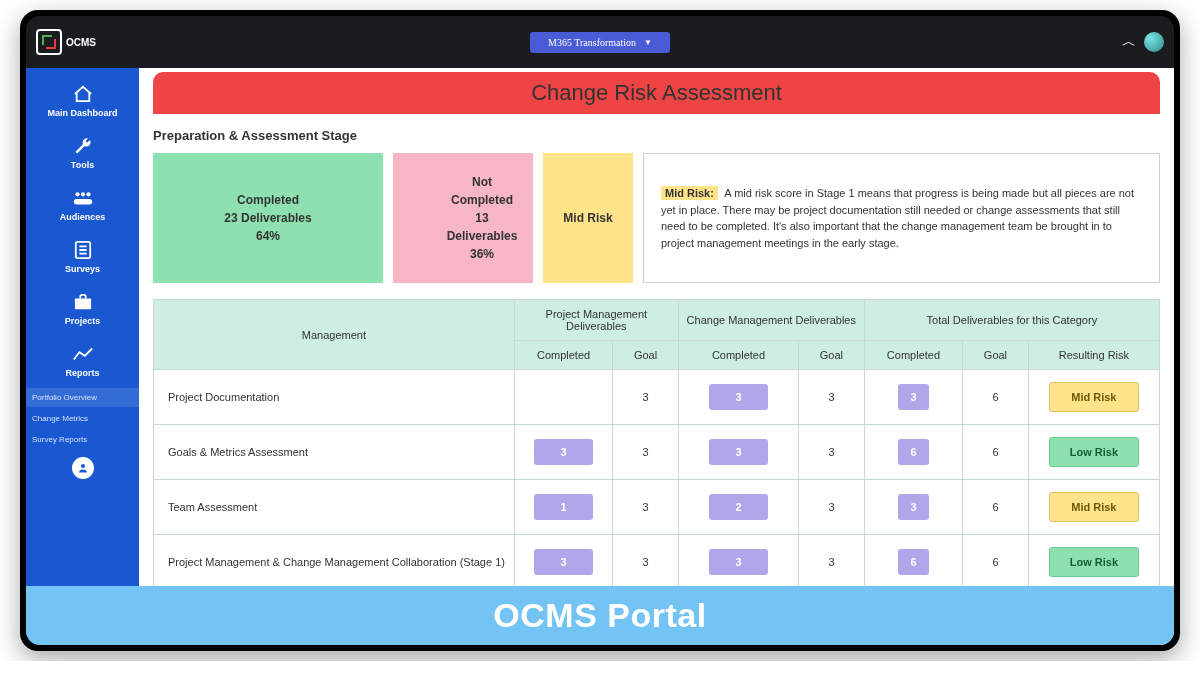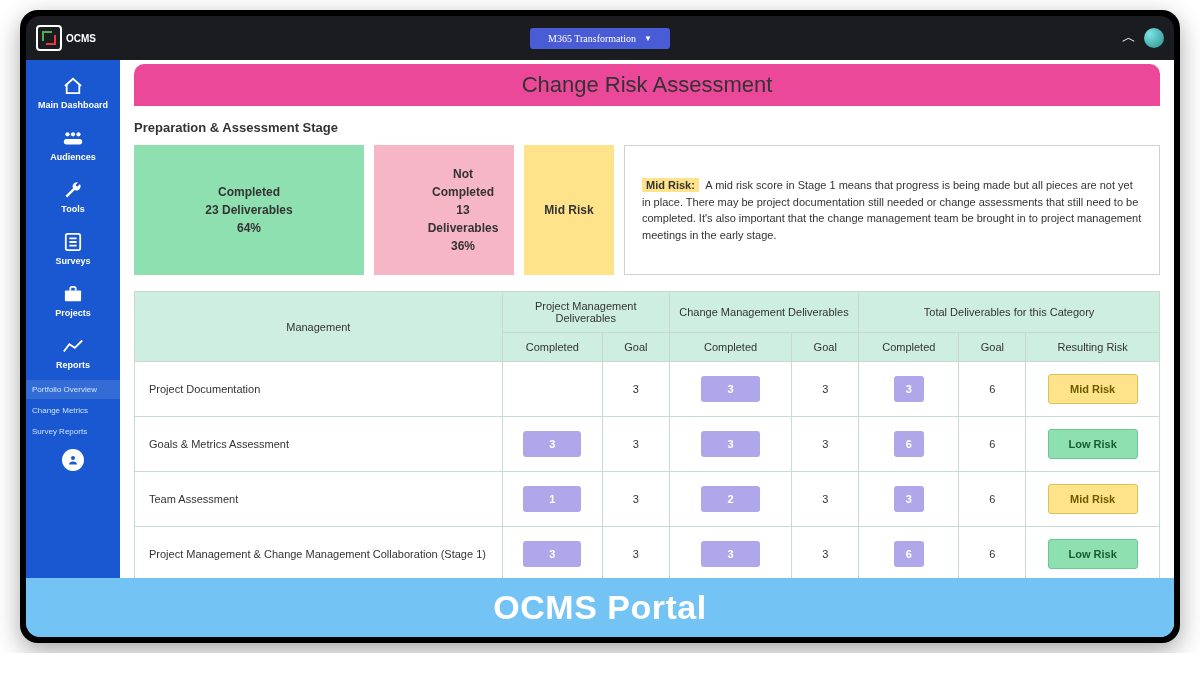--- a/index.html
+++ b/index.html
@@ -1,38 +1,38 @@
 <!DOCTYPE html>
 <html><head>
   <meta charset="utf-8">
   <style>
     * { margin: 0; padding: 0; box-sizing: border-box; }
     body { font-family: -apple-system, BlinkMacSystemFont, "Segoe UI", Arial, sans-serif; background: #fff; display: flex; justify-content: center; align-items: flex-start; padding: 10px; }
     .frame { width: 1160px; background: #000; border-radius: 18px; padding: 6px; box-shadow: 0 8px 24px rgba(0,0,0,.35); position: relative; overflow: hidden; }
     .screen { background: #000; border-radius: 14px; overflow: hidden; }
-    .topbar { height: 44px; background: #1a1c20; display: flex; align-items: center; padding: 0 10px; position: relative; }
+    .topbar { height: 52px; background: #1a1c20; display: flex; align-items: center; padding: 0 10px; position: relative; }
     .logo-box { width: 26px; height: 26px; border: 2px solid #fff; border-radius: 4px; display: flex; align-items: center; justify-content: center; position: relative; }
     .logo-box .g1 { position: absolute; width: 10px; height: 10px; border: 2px solid #4caf50; border-right: none; border-bottom: none; top: 4px; left: 4px; }
     .logo-box .g2 { position: absolute; width: 10px; height: 10px; border: 2px solid #e63946; border-left: none; border-top: none; bottom: 4px; right: 4px; }
     .logo-txt { color: #fff; font-size: 10px; font-weight: 700; margin-left: 4px; }
     .project-selector { position: absolute; left: 50%; transform: translateX(-50%); background: #4a5bd6; color: #fff; font-size: 10px; padding: 5px 18px; border-radius: 3px; display: flex; align-items: center; gap: 8px; cursor: pointer; font-family: Liberation Serif, serif; }
     .project-selector .arrow { font-size: 8px; }
     .topbar-r { margin-left: auto; display: flex; align-items: center; gap: 8px; color: #fff; }
     .chev-up { font-size: 14px; }
     .avatar-sm { width: 20px; height: 20px; border-radius: 50%; background: radial-gradient(circle at 30% 30%, #7fe3e3, #2c8d8d); }
     .content-row { display: flex; background: #000; }
-    .sidebar { width: 94px; background: #1958d0; display: flex; flex-direction: column; align-items: center; padding-top: 8px; gap: 2px; flex-shrink: 0; }
+    .sidebar { width: 113px; background: #1958d0; display: flex; flex-direction: column; align-items: center; padding-top: 8px; gap: 2px; flex-shrink: 0; }
     .nav-item { width: 100%; display: flex; flex-direction: column; align-items: center; gap: 4px; padding: 8px 0; color: #fff; cursor: pointer; }
     .nav-item .ico { height: 20px; display: flex; align-items: center; justify-content: center; }
     .nav-item .lbl { font-size: 9px; font-weight: 600; text-align: center; }
     .sub-item { width: 100%; font-size: 8px; color: #cfe0ff; padding: 5px 6px; text-align: left; cursor: pointer; }
     .sub-item.active { background: rgba(255,255,255,.12); }
     .user-circle { width: 22px; height: 22px; background: #fff; border-radius: 50%; margin-top: 6px; display: flex; align-items: center; justify-content: center; color: #1958d0; }
     .main { flex: 1; background: #fff; min-height: 540px; padding: 4px 14px 0 14px; }
-    .banner { background: #ec4899; border-radius: 10px 10px 0 0; text-align: center; padding: 8px; font-size: 22px; font-weight: 500; color: #333; margin-bottom: 14px; }
+    .banner { background: #ef4444; border-radius: 10px 10px 0 0; text-align: center; padding: 8px; font-size: 22px; font-weight: 500; color: #333; margin-bottom: 14px; }
     .stage-title { font-size: 13px; font-weight: 700; color: #333; margin-bottom: 10px; }
     .summary-row { display: flex; gap: 10px; margin-bottom: 16px; }
     .card { display: flex; flex-direction: column; align-items: center; justify-content: center; text-align: center; font-size: 12px; font-weight: 600; color: #333; padding: 20px 10px; line-height: 1.5; }
     .card.completed { background: #8fe0b0; flex: 0 0 230px; }
     .card.notcompleted { background: #f7b6c5; flex: 0 0 140px; padding-left: 48px; }
     .card.risklabel { background: #ffe38a; flex: 0 0 90px; font-weight: 700; }
     .card.desc { border: 1px solid #d0d0d0; flex: 1; text-align: left; align-items: flex-start; font-weight: 400; font-size: 11px; line-height: 1.5; padding: 12px 17px; }
     .desc .tag { background: #ffe38a; font-weight: 700; padding: 1px 4px; margin-right: 4px; }
     table.risk { width: 100%; border-collapse: collapse; table-layout: fixed; }
     table.risk th, table.risk td { border: 1px solid #c8d9d0; font-size: 11px; text-align: center; vertical-align: middle; }
@@ -75,36 +75,36 @@
           <span class="ico">
               <svg width="22" height="18" viewBox="0 0 24 20" fill="none" stroke="#fff" stroke-width="2">
                 <path d="M3 10 L12 2 L21 10"></path>
                 <path d="M5 9 V18 H19 V9"></path>
               </svg>
             </span>
           <span class="lbl">Main Dashboard</span>
         </div>
         <div class="nav-item">
           <span class="ico">
+              <svg width="20" height="20" viewBox="0 0 24 24" fill="#fff">
+                <path d="M21 6a5 5 0 0 1-7 6L5 21l-2-2 9-9a5 5 0 0 1 6-7l-3 3 2 2 3-3z"></path>
+              </svg>
+            </span>
+          <span class="lbl">Tools</span>
+        </div>
+        <div class="nav-item">
+          <span class="ico">
               <svg width="22" height="16" viewBox="0 0 24 16" fill="#fff">
                 <circle cx="6" cy="4" r="2.3"></circle>
                 <circle cx="12" cy="4" r="2.3"></circle>
                 <circle cx="18" cy="4" r="2.3"></circle>
                 <rect x="2" y="9" width="20" height="6" rx="3"></rect>
               </svg>
             </span>
           <span class="lbl">Audiences</span>
-        </div>
-        <div class="nav-item">
-          <span class="ico">
-              <svg width="20" height="20" viewBox="0 0 24 24" fill="#fff">
-                <path d="M21 6a5 5 0 0 1-7 6L5 21l-2-2 9-9a5 5 0 0 1 6-7l-3 3 2 2 3-3z"></path>
-              </svg>
-            </span>
-          <span class="lbl">Tools</span>
         </div>
         <div class="nav-item">
           <span class="ico">
               <svg width="18" height="20" viewBox="0 0 20 22" fill="none" stroke="#fff" stroke-width="2">
                 <rect x="2" y="2" width="16" height="18" rx="2"></rect>
                 <line x1="6" y1="7" x2="14" y2="7"></line>
                 <line x1="6" y1="11" x2="14" y2="11"></line>
                 <line x1="6" y1="15" x2="14" y2="15"></line>
               </svg>
             </span>

